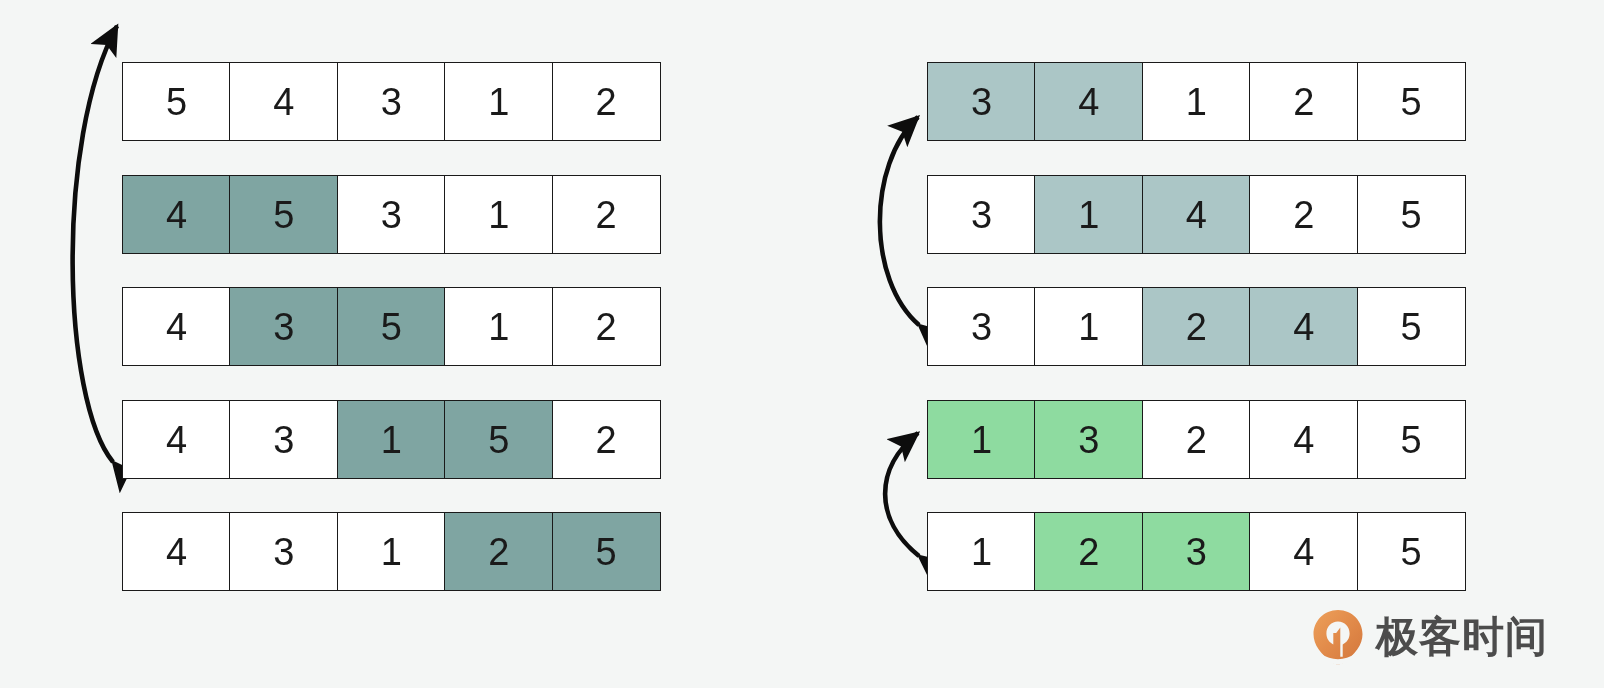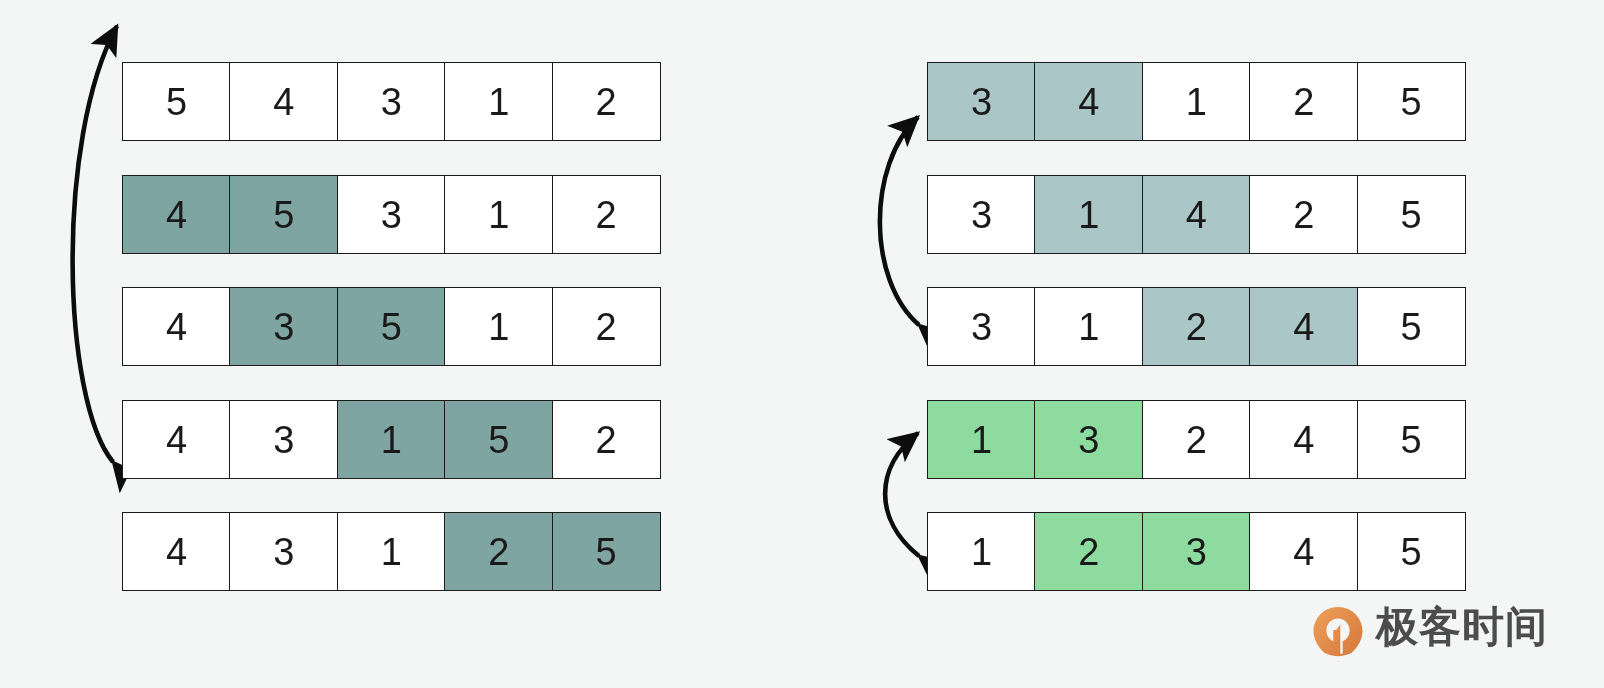--- a/index.html
+++ b/index.html
@@ -68,21 +68,21 @@
     pointer-events: none;
   }
 
   #brand {
     position: absolute;
     left: 1312px;
     top: 606px;
     width: 228px;
     height: 62px;
     display: flex;
-    align-items: flex-start;
+    align-items: center;
     gap: 12px;
   }
   #brand .mark { width: 52px; height: 56px; flex: 0 0 auto; }
   #brand .wordmark {
     font-size: 42px;
     color: #4c4c4c;
     font-family: "DejaVu Sans", "Liberation Sans", sans-serif;
     font-weight: 700;
     letter-spacing: 1px;
     line-height: 1;

